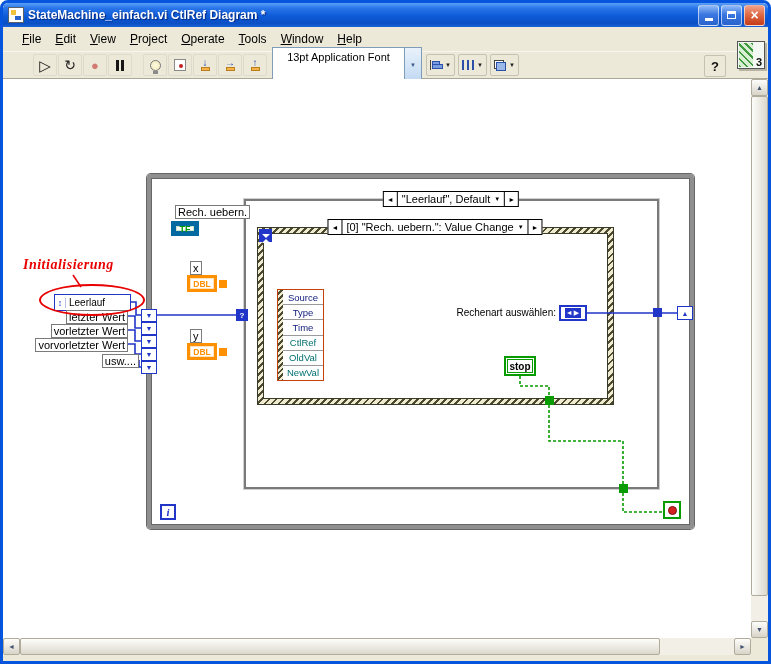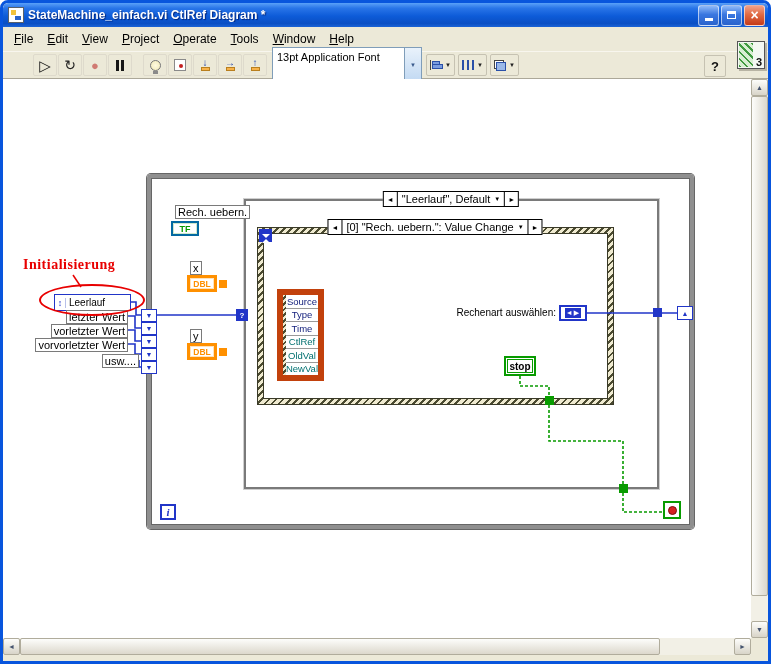--- a/index.html
+++ b/index.html
@@ -16,39 +16,39 @@
   .tb-icon::after{content:"";position:absolute;right:2px;bottom:2px;width:6px;height:4px;background:#2a62c8;}
   .tb-title{flex:1;color:#fff;font-weight:bold;font-size:12px;text-shadow:1px 1px 1px #00247a;white-space:nowrap;overflow:hidden;}
   .tb-btn{width:21px;height:21px;border-radius:3px;border:1px solid #ffffff99;margin-left:2px;display:flex;align-items:center;justify-content:center;flex:none;}
   .tb-btn.minmax{background:linear-gradient(180deg,#8fb9f8,#3a77e0 45%,#2a63cc);}
   .glyph-min{width:8px;height:3px;background:#fff;margin-top:9px;}
   .glyph-max{width:9px;height:8px;border:1px solid #fff;border-top:3px solid #fff;background:transparent;}
   .tb-btn.close{background:linear-gradient(180deg,#f0a088,#e06a44 45%,#c43a18);color:#fff;font-size:14px;font-weight:bold;line-height:1;}
 
   
   .header{position:relative;background:#ece9d8;}
-  .menubar{height:24px;display:flex;align-items:center;padding-left:4px;}
+  .menubar{height:24px;display:flex;align-items:center;padding-left:12px;}
   .menu-item{display:inline-block;padding:3px 7px;font-size:12px;color:#000;}
   .menu-item::first-letter{text-decoration:underline;}
   .toolbar{height:28px;display:flex;align-items:center;padding-left:30px;border-top:1px solid #f8f6ee;border-bottom:1px solid #aca899;position:relative;}
   .tbtn{width:24px;height:22px;display:flex;align-items:center;justify-content:center;margin-right:1px;border:1px solid #dedacc;border-radius:2px;background:#ece9d8;flex:none;}
   .g-run{font-size:15px;color:#111;line-height:1;}
   .g-cont{font-size:14px;color:#222;line-height:1;}
   .g-abort{font-size:13px;color:#d07a72;line-height:1;}
   .icon-pause{display:flex;gap:2px;}
   .icon-pause i{display:block;width:3px;height:11px;background:#161616;}
   .tb-gap{width:10px;flex:none;}
   .icon-bulb{width:11px;height:11px;border:1px solid #777;border-radius:50%;background:radial-gradient(#fffbe2,#efe7b4);position:relative;}
   .icon-bulb::after{content:"";position:absolute;left:2px;bottom:-4px;width:5px;height:3px;background:#8a8a8a;}
   .icon-retain{width:12px;height:12px;border:1px solid #8a8a8a;background:#fff;position:relative;}
   .icon-retain::after{content:"";position:absolute;left:4px;top:4px;width:4px;height:4px;background:#c42020;border-radius:50%;}
   .icon-step{display:flex;flex-direction:column;align-items:center;line-height:6px;}
   .icon-step .arr{font-size:10px;color:#1a3faa;line-height:8px;}
   .icon-step .blk{width:9px;height:4px;background:#f7b24a;border:1px solid #b97f1f;}
-  .combo{width:150px;height:36px;background:#fff;border:1px solid #7f9db9;display:flex;margin:0 4px;flex:none;}
+  .combo{width:150px;height:36px;background:#fff;border:1px solid #7f9db9;display:flex;margin:0 4px;flex:none;text-align:center;}
   .combo-text{flex:1;font-size:11px;padding:3px 4px 0 4px;white-space:nowrap;overflow:hidden;}
   .combo-btn{width:17px;background:linear-gradient(180deg,#e9f2fb,#c0d8f2);border-left:1px solid #7f9db9;display:flex;align-items:center;justify-content:center;font-size:6px;color:#3a5a8c;}
   .tool-dd{display:flex;align-items:center;height:22px;border:1px solid #c6c2b2;border-radius:2px;background:#ece9d8;padding:0 3px;margin-right:3px;flex:none;}
   .tool-dd .dd-arr{font-size:6px;color:#222;margin-left:3px;}
   .icon-align{width:12px;height:10px;border-left:1px solid #444;position:relative;}
   .icon-align::before{content:"";position:absolute;left:1px;top:1px;width:6px;height:3px;background:#7a9ce0;border:1px solid #2a50a8;}
   .icon-align::after{content:"";position:absolute;left:1px;bottom:1px;width:9px;height:3px;background:#7a9ce0;border:1px solid #2a50a8;}
   .icon-dist{width:12px;height:10px;background:repeating-linear-gradient(90deg,#2a50a8 0 2px,transparent 2px 5px);}
   .icon-reorder{width:12px;height:11px;position:relative;}
   .icon-reorder::before{content:"";position:absolute;left:0;top:0;width:8px;height:7px;background:#fff;border:1px solid #444;}
@@ -75,39 +75,39 @@
   .sel-seg{display:flex;align-items:center;padding:0 4px;font-size:11px;}
   .sel-arrow{display:flex;align-items:center;padding:0 3px;font-size:7px;}
   .sel-arrow.l{border-right:1px solid #000;}
   .sel-arrow.r{border-left:1px solid #000;}
   .sel-dd{font-size:6px;margin-left:4px;align-self:center;}
 
   .timeout-term{left:256px;top:150px;width:13px;height:13px;background:#2135c8;display:flex;align-items:center;justify-content:center;}
   .hourglass{width:0;height:0;border-left:4px solid transparent;border-right:4px solid transparent;border-top:4px solid #fff;position:relative;}
   .hourglass::after{content:"";position:absolute;left:-4px;top:1px;border-left:4px solid transparent;border-right:4px solid transparent;border-bottom:4px solid #fff;}
 
-  .edn{left:274px;top:210px;width:47px;height:92px;border:6px solid #c2410c;display:flex;background:#701a75;}
+  .edn{left:274px;top:210px;width:47px;height:92px;border:1px solid #c2410c;display:flex;background:#701a75;}
   .edn-hatch{width:5px;background:repeating-linear-gradient(135deg,#efead0 0 2px,#4a4a30 2px 4px);}
   .edn-rows{flex:1;display:flex;flex-direction:column;}
   .edn-row{flex:1;display:flex;align-items:center;justify-content:center;font-size:9.5px;border-bottom:1px solid #9a9a9a;background:#fff;}
   .edn-row:last-child{border-bottom:none;}
   .edn-blue{color:#16227e;}
   .edn-teal{color:#007070;}
 
   .flabel{background:#fff;border:1px solid #7a7a7a;font-size:11px;line-height:12px;padding:0 2px;white-space:nowrap;color:#000;}
   .plain-label{font-size:10px;color:#000;white-space:nowrap;}
 
-  .tf-term{left:168px;top:142px;width:28px;height:15px;border:2px solid #0369a1;box-shadow:inset 0 0 0 1px #cfe8cc;background:#fff;display:flex;align-items:center;justify-content:center;font-size:9px;font-weight:bold;color:#089b00;}
+  .tf-term{left:168px;top:142px;width:28px;height:15px;border:5px solid #0369a1;box-shadow:inset 0 0 0 1px #cfe8cc;background:#fff;display:flex;align-items:center;justify-content:center;font-size:9px;font-weight:bold;color:#089b00;}
   .dbl-term{width:30px;height:17px;border:3px solid #ff9000;box-shadow:inset 0 0 0 1px #ffe2bb;background:#fff;display:flex;align-items:center;justify-content:center;font-size:8.5px;font-weight:bold;color:#ff9000;}
   .stub{width:8px;height:8px;background:#ff9000;}
   .enum-const{left:51px;top:215px;width:77px;height:17px;border:1px solid #2135c8;background:#fff;display:flex;align-items:center;}
   .enum-arrows{width:11px;text-align:center;font-size:9px;color:#2135c8;border-right:1px solid #b8c0e8;}
   .enum-text{flex:1;font-size:10px;padding-left:3px;color:#000;}
   .ellipse{left:36px;top:205px;width:106px;height:32px;border:2px solid #e80000;border-radius:50%;}
-  .annotation{left:20px;top:178px;font-family:"Liberation Serif",serif;font-weight:bold;font-size:14px;color:#e80000;letter-spacing:0.5px;}
+  .annotation{left:20px;top:178px;font-family:"Liberation Serif",serif;font-style:italic;font-weight:bold;font-size:14px;color:#e80000;letter-spacing:0.5px;}
 
   .sr{width:16px;height:13px;background:#fff;border:1px solid #2135c8;color:#2135c8;display:flex;align-items:center;justify-content:center;font-size:7px;}
   .tunnel-g{width:9px;height:9px;background:#089b00;}
   .tunnel-b{width:9px;height:9px;background:#2135c8;}
   .selector-term{left:233px;top:230px;width:12px;height:12px;background:#2135c8;color:#fff;font-size:8px;font-weight:bold;display:flex;align-items:center;justify-content:center;}
   .ring-term{left:556px;top:226px;width:28px;height:16px;border:2px solid #2135c8;background:#fff;display:flex;align-items:center;justify-content:center;}
   .ring-inner{background:#2135c8;color:#fff;font-size:7px;line-height:10px;padding:0 1px;letter-spacing:1px;}
   .stop-term{left:501px;top:277px;width:32px;height:20px;border:2px solid #089b00;background:#fff;padding:1px;}
   .stop-inner{width:100%;height:100%;border:1px solid #089b00;display:flex;align-items:center;justify-content:center;font-size:10px;color:#000;font-weight:bold;}
   .iter-term{left:157px;top:425px;width:16px;height:16px;border:2px solid #2135c8;background:#fff;color:#2135c8;font-family:"Liberation Serif",serif;font-style:italic;font-weight:bold;font-size:11px;display:flex;align-items:center;justify-content:center;}

